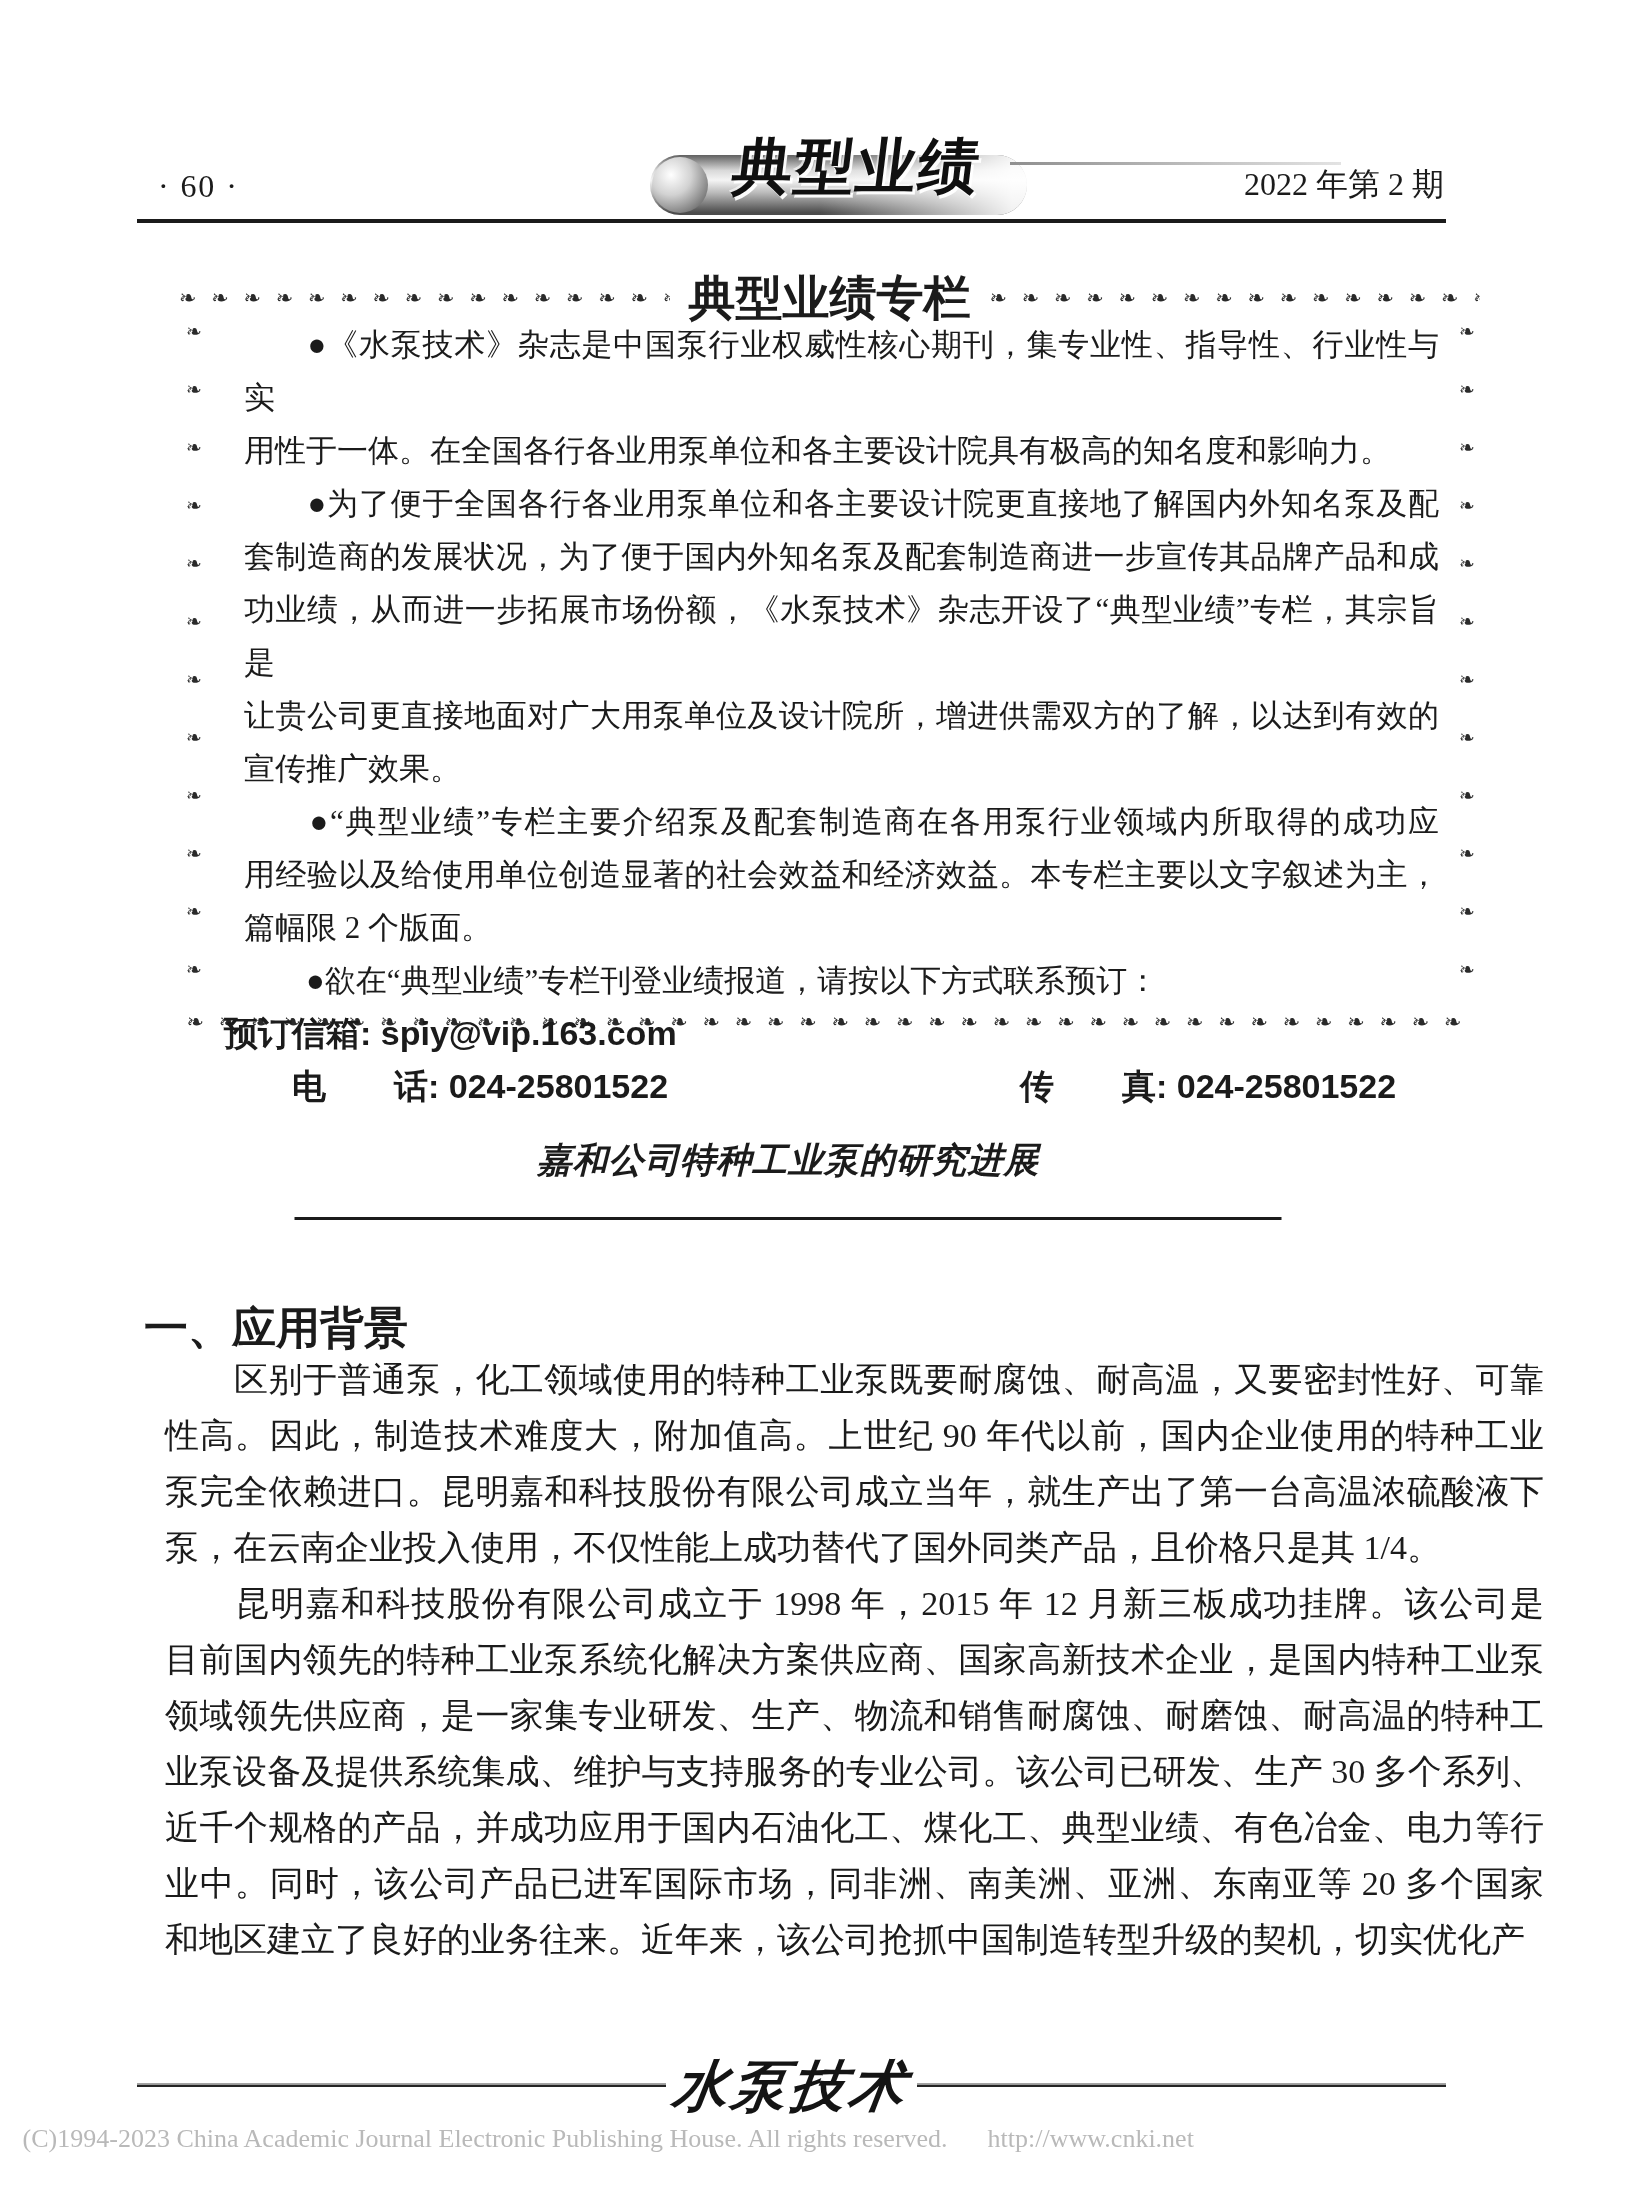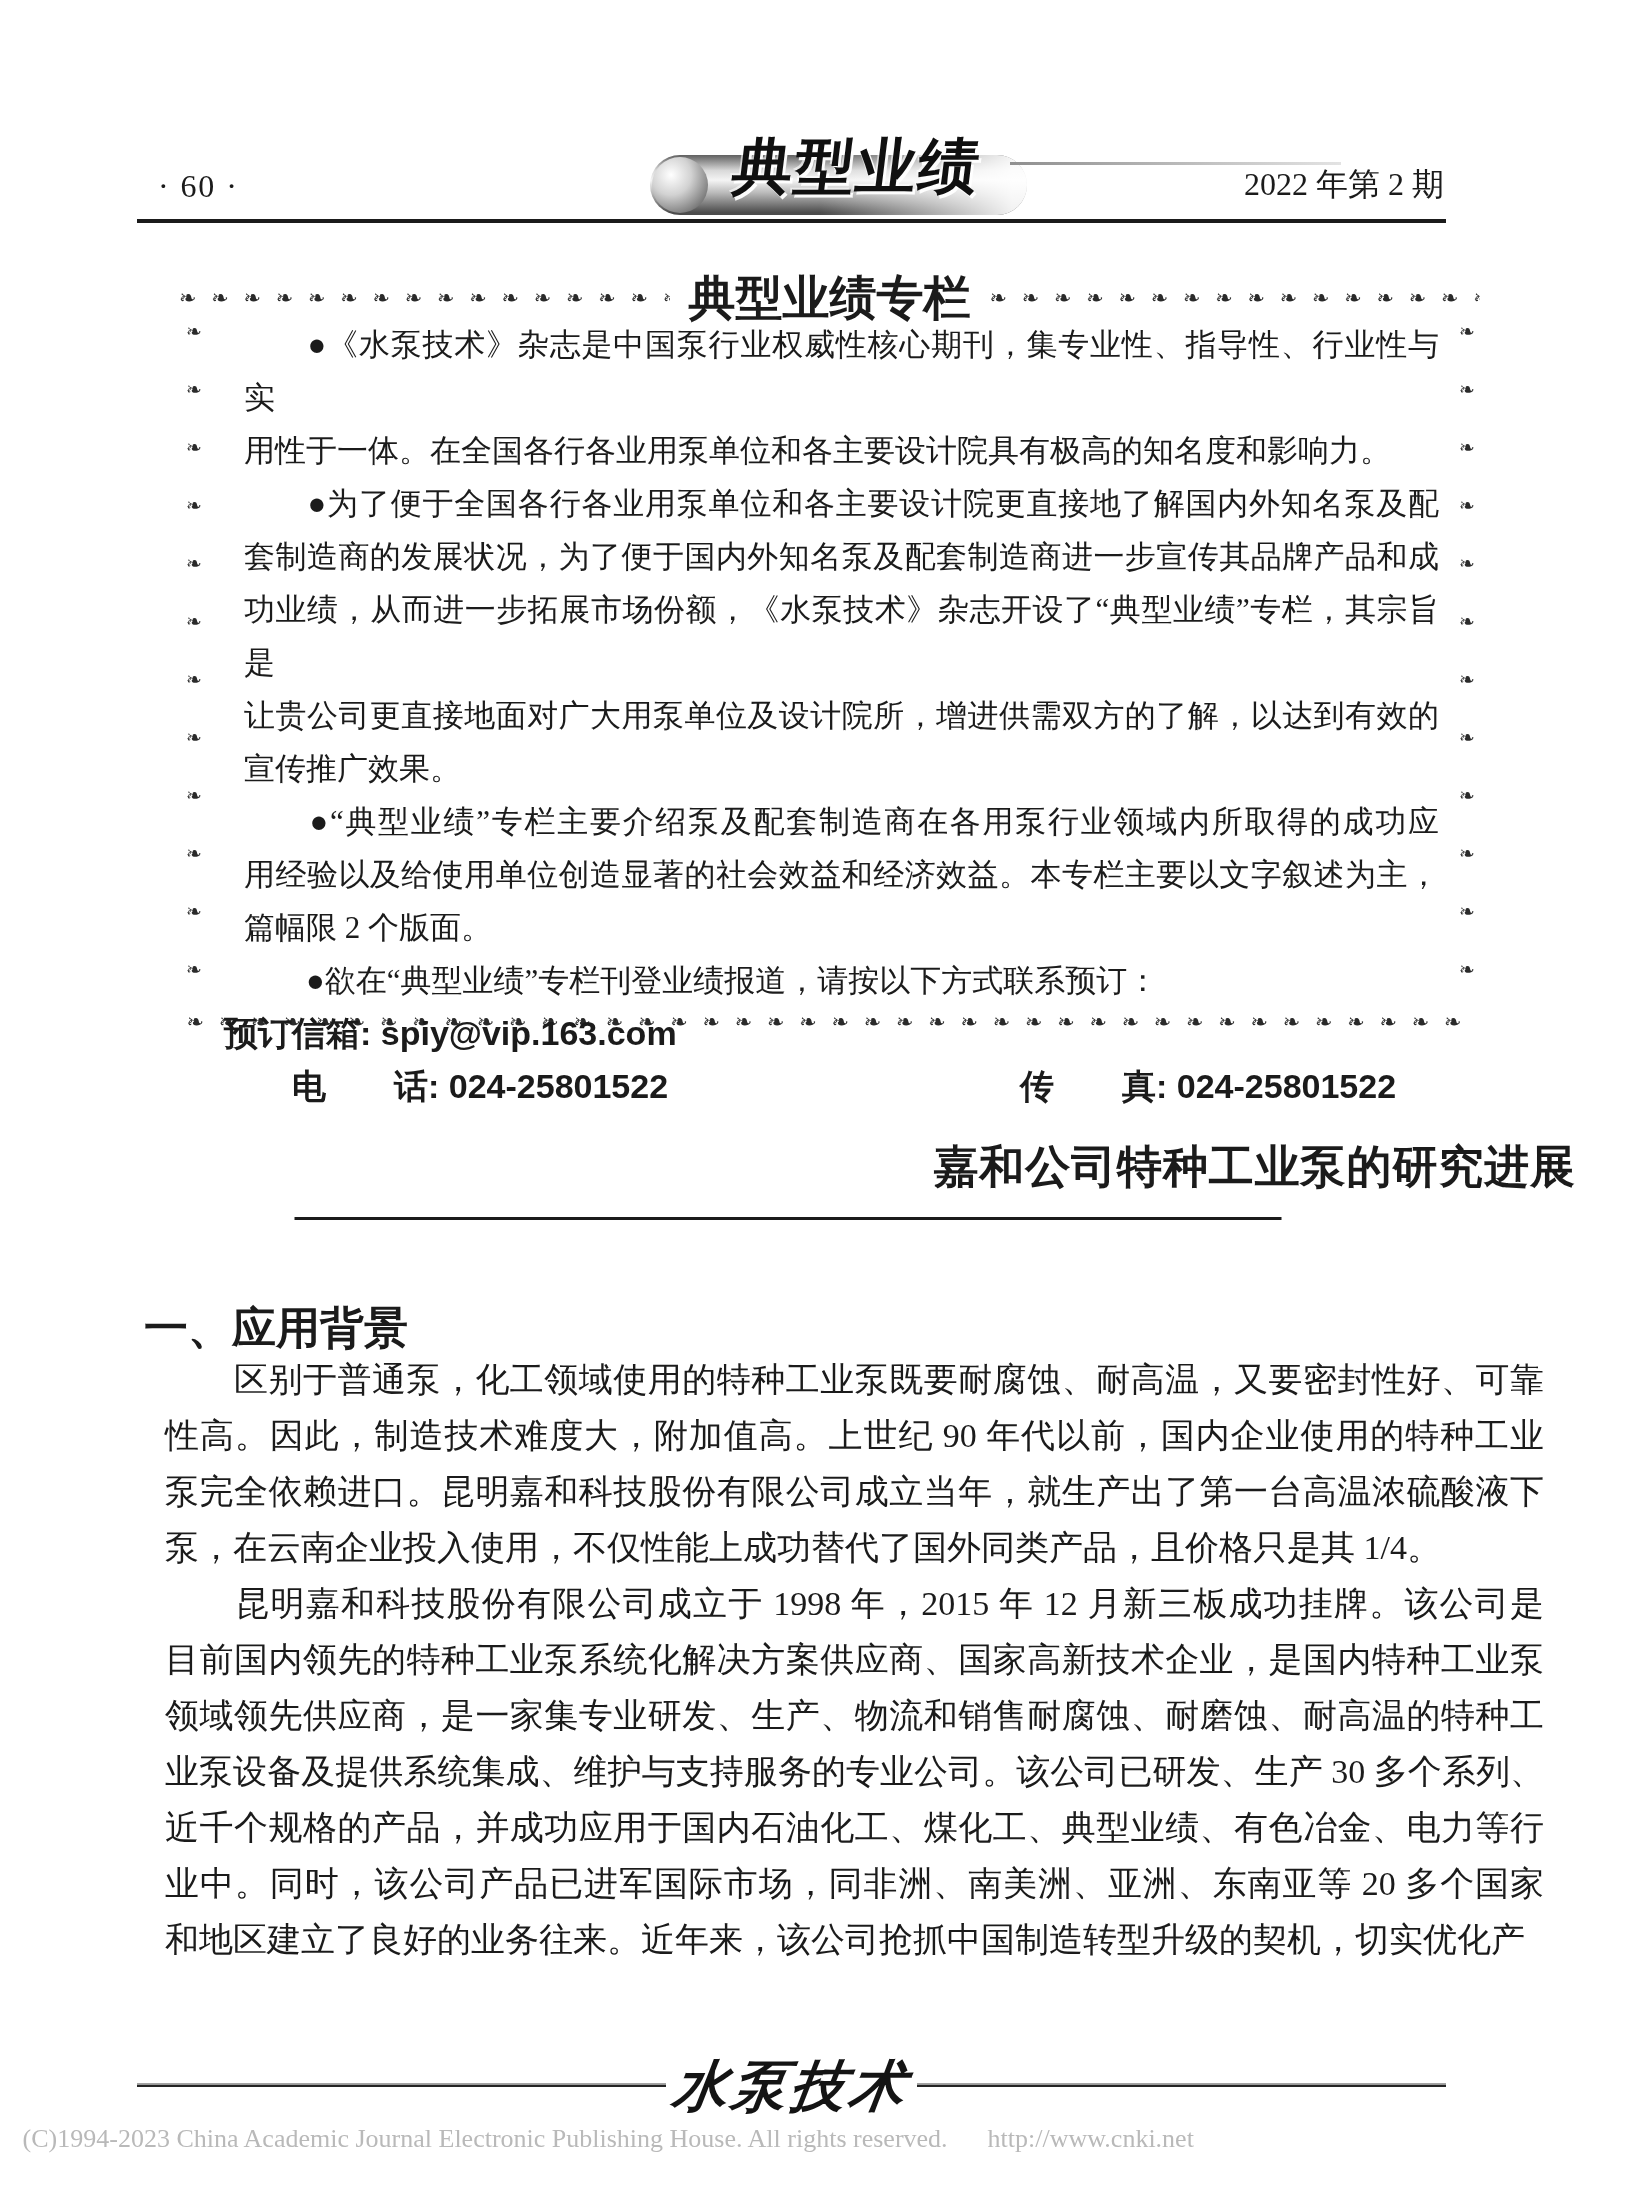--- a/index.html
+++ b/index.html
@@ -52,21 +52,21 @@
     white-space:nowrap;font-size:21px;line-height:28px;letter-spacing:4.7px;}
   .box-content{position:absolute;left:45px;right:41px;top:47px;}
   .bline{font-size:31px;line-height:53px;text-align:justify;text-align-last:justify;margin-left:20px;}
   [data-lines] .bline:last-child{text-align-last:left;}
   .contact-row{display:flex;font-size:34px;line-height:53px;}
   .contact-row .c-left{flex:0 0 796px;}
   .contact-row.phones .c-left{padding-left:68px;box-sizing:border-box;}
   .contact-row .c-right{flex:1;}
 
   
-  .article-title{position:absolute;left:0;right:0;top:1137px;text-align:right;font-size:45px;letter-spacing:0.9px;}
+  .article-title{position:absolute;left:0;right:0;top:1137px;text-align:center;font-size:35px;letter-spacing:0.9px;font-style:italic;}
   .title-rule{position:absolute;left:50%;top:1217px;transform:translateX(-50%);width:987px;height:2.8px;background:#1b1b1b;}
   .section-heading{position:absolute;left:137px;top:1299px;font-size:44px;margin-left:7px;}
   .article-body{position:absolute;left:137px;width:1379px;top:1352px;margin-left:28px;}
   .aline{font-size:34px;line-height:56px;text-align:justify;text-align-last:justify;}
   [data-lines] .aline:last-child{text-align-last:left;}
 
   
   .footer-rule{position:absolute;left:137px;right:130px;top:2057px;display:flex;align-items:center;height:58px;}
   .rule-seg{flex:1;height:2.8px;background:#242424;box-shadow:0 -1.9px 0 #9a9a9a;}
   .footer-logo{

